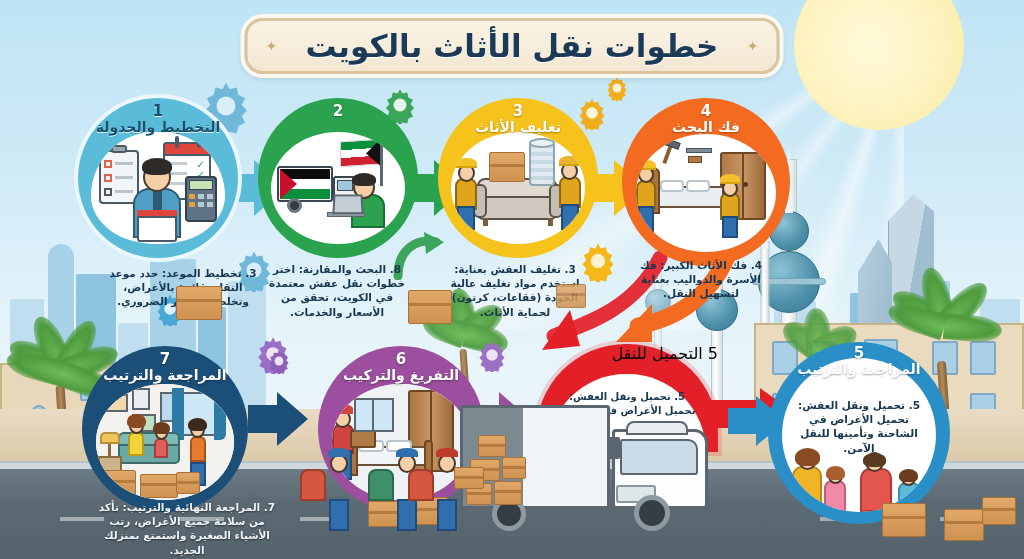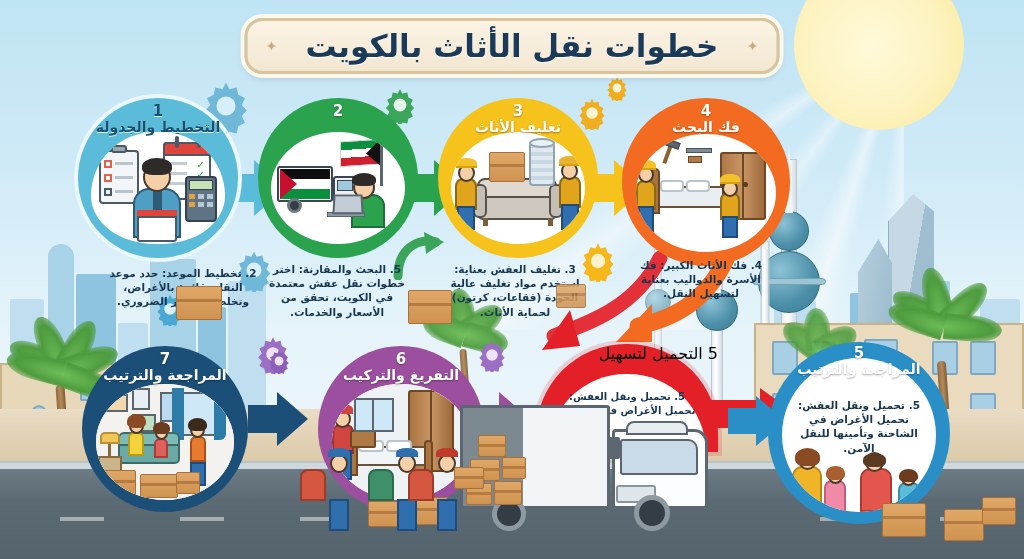--- a/index.html
+++ b/index.html
@@ -507,25 +507,25 @@
         <div class="helmet" style="right:36px; top:40px; width:20px; height:10px;"></div>
       </div>
     </div>
     <div class="cap">
       <span class="num">4</span>
       <span class="nm">فك البحث</span>
     </div>
   </div>
 
   <div class="caption" style="left:108px; top:266px; width:150px;">
-    <span>2. تخطيط الموعد:</span>
+    <span>3. تخطيط الموعد:</span>
     <span>حدد موعد النقل، قائمة بالأغراض، وتخلص من غير الضروري.</span>
   </div>
   <div class="caption" style="left:262px; top:262px; width:150px;">
-    <span>5. البحث والمقارنة:</span>
+    <span>8. البحث والمقارنة:</span>
     <span>اختر خطوات نقل عفش معتمدة في الكويت، تحقق من الأسعار والخدمات.</span>
   </div>
   <div class="caption" style="left:440px; top:262px; width:150px;">
     <span>3. تغليف العفش بعناية:</span>
     <span>استخدم مواد تغليف عالية الجودة (فقاعات، كرتون) لحماية الأثاث.</span>
   </div>
   <div class="caption" style="left:626px; top:258px; width:150px;">
     <span>4. فك الأثاث الكبير:</span>
     <span>فك الأسرة والدواليب بعناية لتسهيل النقل.</span>
   </div>
@@ -598,21 +598,21 @@
     <div class="cap">
       <span class="num">6</span>
       <span class="nm">التفريغ والتركيب</span>
     </div>
   </div>
 
   <div style="position:absolute; left:536px; top:344px; width:182px; height:108px; background:#e32028; border-radius:90px 90px 0 0; box-shadow:0 0 0 4px rgba(227,32,40,.18);">
     <div style="position:absolute; left:12px; top:30px; right:12px; bottom:0; background:#fff; border-radius:80px 80px 0 0;"></div>
     <div class="cap" style="top:6px;">
       <span class="num">5</span>
-      <span class="nm">التحميل لتسهيل</span>
+      <span class="nm">التحميل للنقل</span>
     </div>
     <div class="caption" style="left:16px; top:46px; width:150px; font-size:10px;">
       <span>5. تحميل ونقل العفش:</span>
       <span>تحميل الأغراض في الشاحنة</span>
     </div>
   </div>
 
   <div class="step" style="left:768px; top:342px; width:182px; height:182px; background:#2a8fc7;">
     <div class="inner" style="left:14px; top:16px; width:154px; height:154px; background:#fff;">
       <div class="ill">
@@ -687,18 +687,22 @@
     </div>
   </div>
 
   <div class="box-carton" style="position:absolute; right:98px; bottom:22px; width:44px; height:34px;"></div>
   <div class="box-carton" style="position:absolute; right:40px; bottom:18px; width:40px; height:32px;"></div>
   <div class="box-carton" style="position:absolute; right:8px; bottom:34px; width:34px; height:28px;"></div>
   <div class="box-carton" style="position:absolute; left:176px; top:286px; width:46px; height:34px;"></div>
   <div class="box-carton" style="position:absolute; left:408px; top:290px; width:44px; height:34px;"></div>
   <div class="box-carton" style="position:absolute; left:556px; top:284px; width:30px; height:24px; opacity:.85;"></div>
 
+  <div class="caption dark-bg" style="left:92px; top:500px; width:190px;">
+    <span>7. المراجعة النهائية والترتيب:</span>
+    <span>تأكد من سلامة جميع الأغراض، رتب الأشياء الصغيرة واستمتع بمنزلك الجديد.</span>
+  </div>
 
   <div class="title-plaque">
     <div class="title-text">خطوات نقل الأثاث بالكويت</div>
   </div>
 
 </div>
 
 </body></html>

